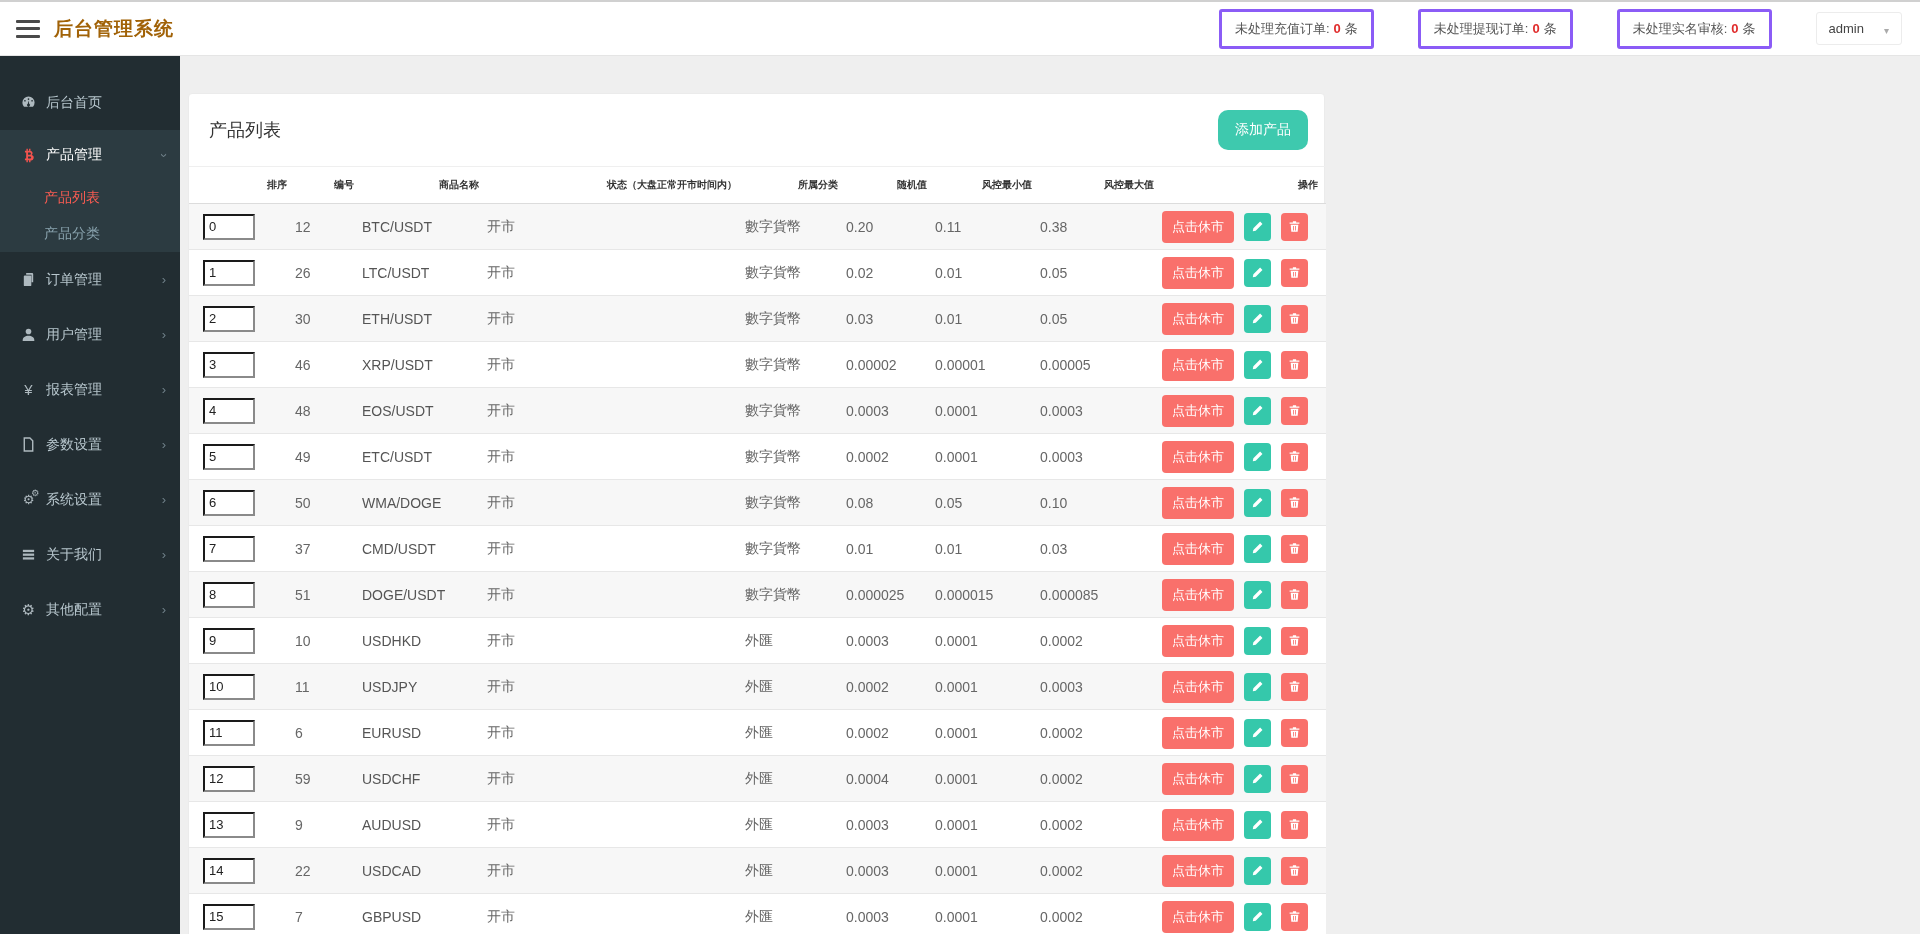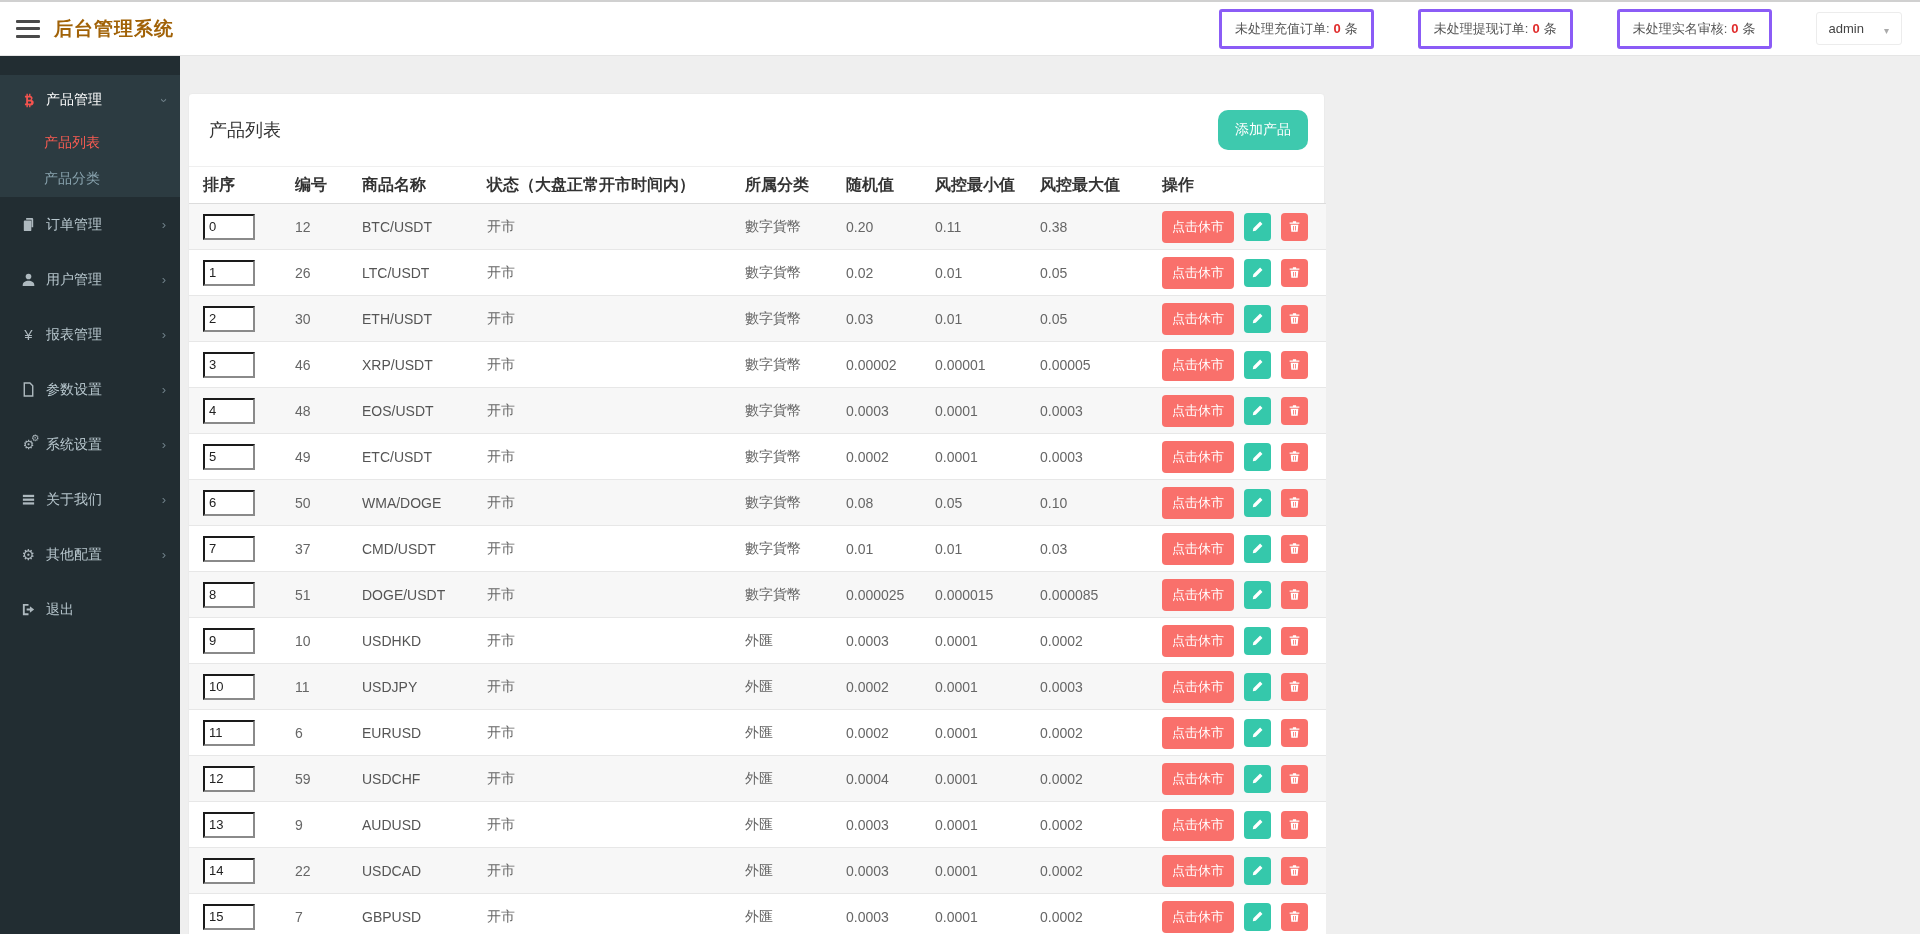--- a/index.html
+++ b/index.html
@@ -53,21 +53,21 @@
     border:1px solid #ebebeb; border-radius:4px; }
   .panel-head { height:72px; display:flex; align-items:center; justify-content:space-between;
     padding:0 16px 0 20px; }
   .panel-title { font-size:18px; font-weight:normal; color:#333; }
   .btn-add { background:#3ec9ae; color:#fff; border:none; border-radius:10px;
     font-size:14px; padding:11px 17px; cursor:pointer;
     font-family:"Liberation Sans","DejaVu Sans",sans-serif; }
 
   table { width:100%; border-collapse:collapse; table-layout:fixed; }
   thead tr { height:37px; border-top:1px solid #efefef; border-bottom:1px solid #dcdcdc; }
-  th { text-align:left; font-size:16px; color:#333; font-weight:bold; padding:0 8px 0 0; }
+  th { text-align:right; font-size:10px; color:#333; font-weight:bold; padding:0 8px 0 0; }
   th:first-child, td:first-child { padding-left:14px; }
   tbody tr { height:46px; border-bottom:1px solid #e7e7e7; }
   tbody tr:nth-child(odd) { background:#f7f7f7; }
   tbody tr:nth-child(even) { background:#fff; }
   td { font-size:14px; color:#666; padding:0 8px 0 0; }
   td.name-cell { color:#555; }
   .sort-input { width:52px; height:26px; font-size:13px; padding:2px 4px; background:#fff;
     border-style:solid; border-width:2px; border-color:#1a1a1a #8a8a8a #8a8a8a #1a1a1a;
     font-family:"Liberation Sans","DejaVu Sans",sans-serif; color:#222; }
   .actions { white-space:nowrap; }
@@ -111,20 +111,28 @@
     <div class="user-menu">
       <span>admin</span>
       <span class="caret">▾</span>
     </div>
   </div>
 </header>
 
 <aside class="sidebar">
   <nav class="side-nav">
     <ul>
+      <li class="side-item">
+        <span class="icon">
+          <svg viewBox="0 0 16 16">
+              <path d="M8 1.5A6.5 6.5 0 0 0 1.5 8c0 1.7.65 3.25 1.72 4.42h9.56A6.48 6.48 0 0 0 14.5 8 6.5 6.5 0 0 0 8 1.5zM8 3.4a.9.9 0 1 1 0 1.8.9.9 0 0 1 0-1.8zM4.2 5.2a.9.9 0 1 1 0 1.8.9.9 0 0 1 0-1.8zm7.6 0a.9.9 0 1 1 0 1.8.9.9 0 0 1 0-1.8zm-3.1 4.2a1.6 1.6 0 1 1-1.4 0L8 5.8l.7 3.6z"></path>
+            </svg>
+        </span>
+        <span class="lbl">后台首页</span>
+      </li>
 
       <li class="group">
         <div class="side-item">
           <span class="icon">
             <svg viewBox="0 0 16 16">
                 <path d="M5.8.8h1.5v2.1H5.8zM8.6.8h1.5v2.1H8.6zM5.8 13.1h1.5v2.1H5.8zM8.6 13.1h1.5v2.1H8.6zM4.2 2.9h5.6a2.6 2.6 0 0 1 1.6 4.6 2.6 2.6 0 0 1-1.6 5.6H4.2v-2h1.3V4.9H4.2v-2zm3.3 2v2.2h2a1.1 1.1 0 0 0 0-2.2h-2zm0 4.1v2.1h2.3a1.05 1.05 0 0 0 0-2.1H7.5z"></path>
               </svg>
           </span>
           <span class="lbl">产品管理</span>
           <span class="chev chev-down">›</span>
@@ -200,29 +208,20 @@
       </li>
 
       <li class="side-item">
         <span class="icon">
             <span class="gear-char">⚙</span>
           </span>
         <span class="lbl">其他配置</span>
         <span class="chev">›</span>
       </li>
 
-      <li class="side-item">
-        <span class="icon">
-          <svg viewBox="0 0 16 16">
-              <path d="M2 2h6v2H4v8h4v2H2V2z"></path>
-              <path d="M9.5 4.6L14 8l-4.5 3.4V9H6V7h3.5V4.6z"></path>
-            </svg>
-        </span>
-        <span class="lbl">退出</span>
-      </li>
     </ul>
   </nav>
 </aside>
 
 <main class="main">
   <section class="panel">
     <div class="panel-head">
       <h2 class="panel-title">产品列表</h2>
       <button class="btn-add">添加产品</button>
     </div>

